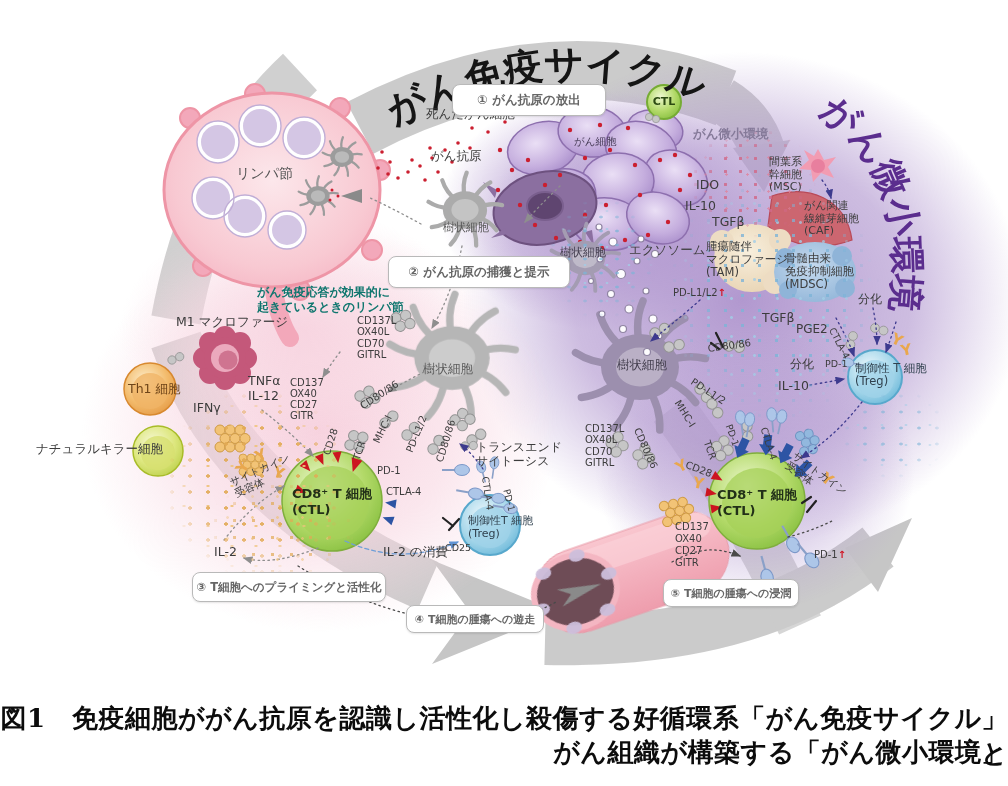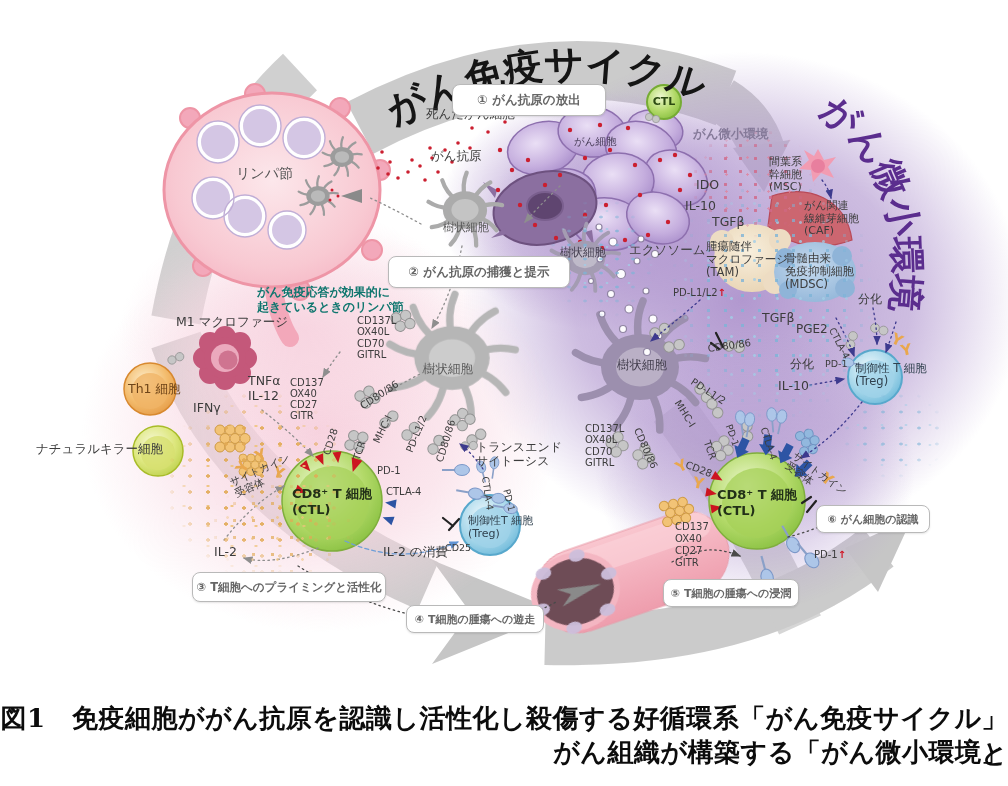--- a/index.html
+++ b/index.html
@@ -518,23 +518,20 @@
       <span>② がん抗原の捕獲と提示</span>
     </div>
 <div class="step" style="left:192px;top:572px;width:192px;height:28px;font-size:11.5px">
       <span>③ T細胞へのプライミングと活性化</span>
     </div>
 <div class="step" style="left:406px;top:605px;width:136px;height:26px;font-size:11px">
       <span>④ T細胞の腫瘍への遊走</span>
     </div>
 <div class="step" style="left:663px;top:579px;width:134px;height:26px;font-size:11px">
       <span>⑤ T細胞の腫瘍への浸潤</span>
-    </div>
-<div class="step" style="left:816px;top:505px;width:112px;height:26px;font-size:11px">
-      <span>⑥ がん細胞の認識</span>
     </div>
 
 <div class="lb" style="left:236px;top:165px;font-size:14px;color:#555">リンパ節</div>
 <div class="lb" style="left:426px;top:107px">死んだがん細胞</div>
 <div class="lb" style="left:431px;top:149px">がん抗原</div>
 <div class="lb" style="left:574px;top:135px;font-size:10.5px;color:#453a55">がん細胞</div>
 <div class="lb" style="left:443px;top:221px;font-size:11.5px;color:#5a5a5a">樹状細胞</div>
 <div class="lb" style="left:560px;top:246px;font-size:11.5px;color:#474253">樹状細胞</div>
 <div class="lb" style="left:423px;top:362px;color:#5d5d5d">樹状細胞</div>
 <div class="lb" style="left:617px;top:358px;color:#454050">樹状細胞</div>

